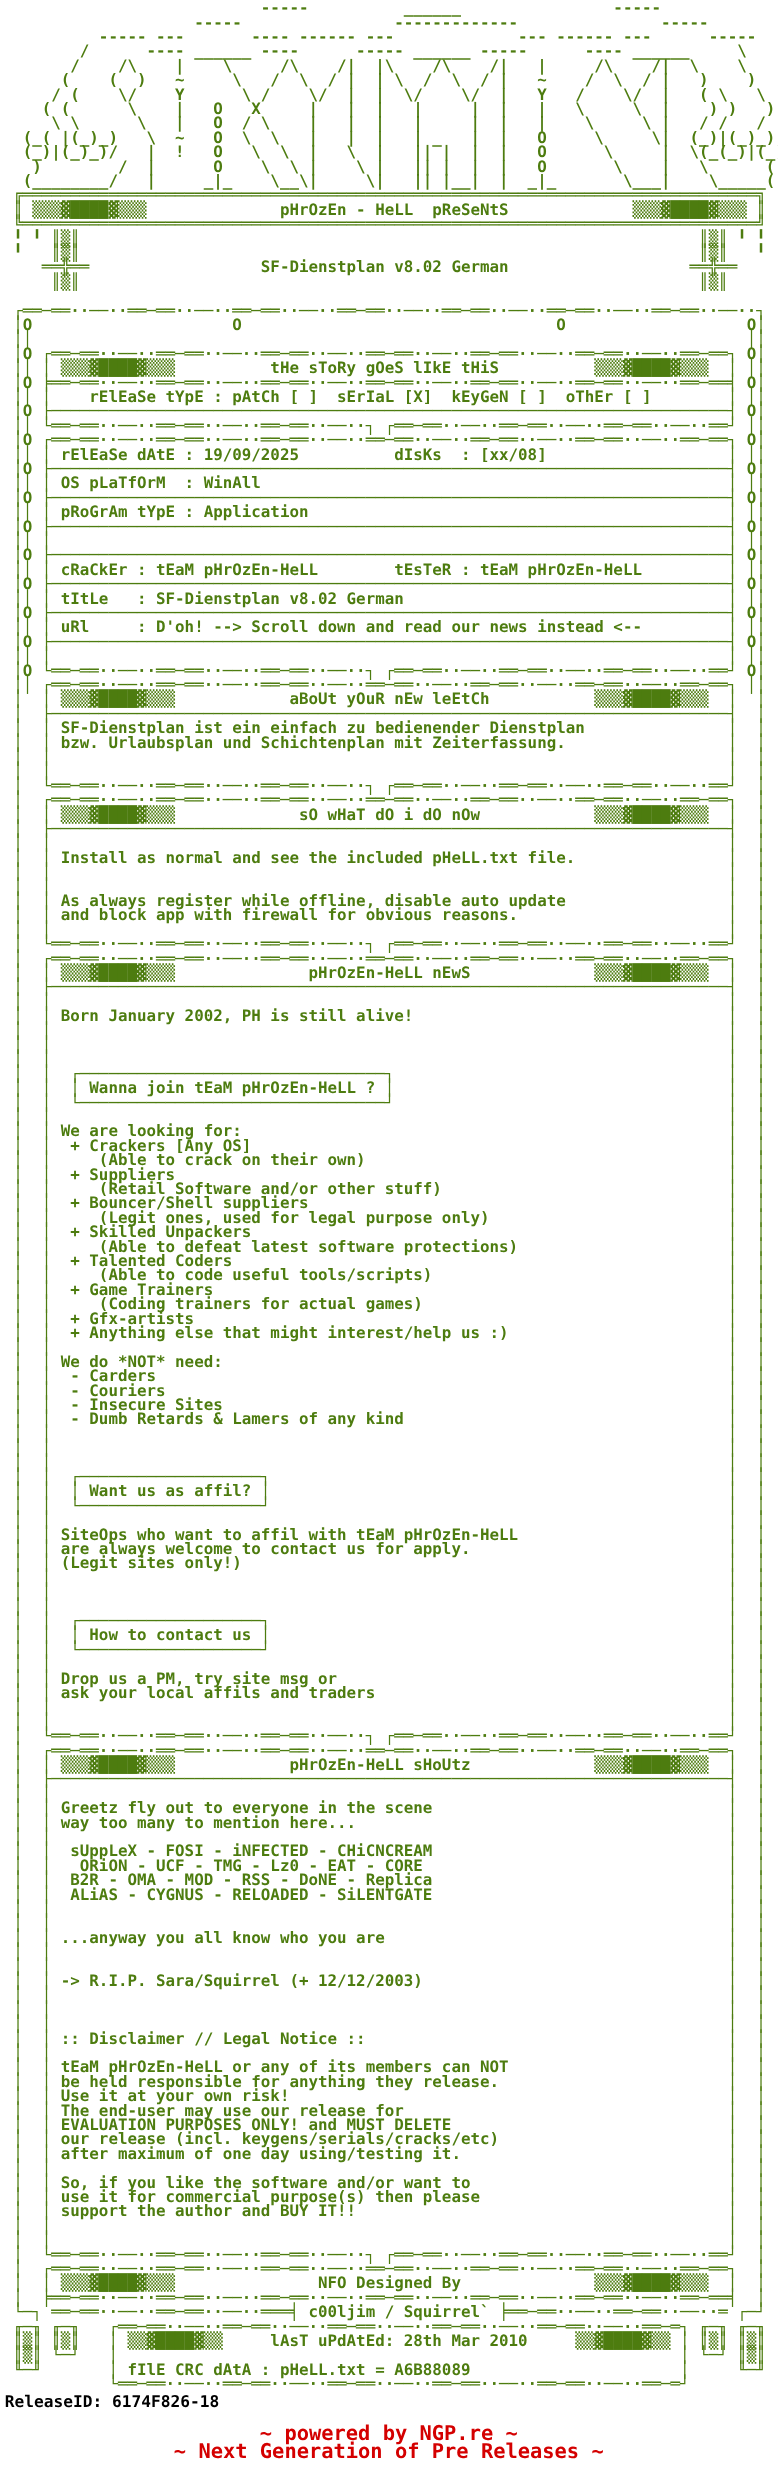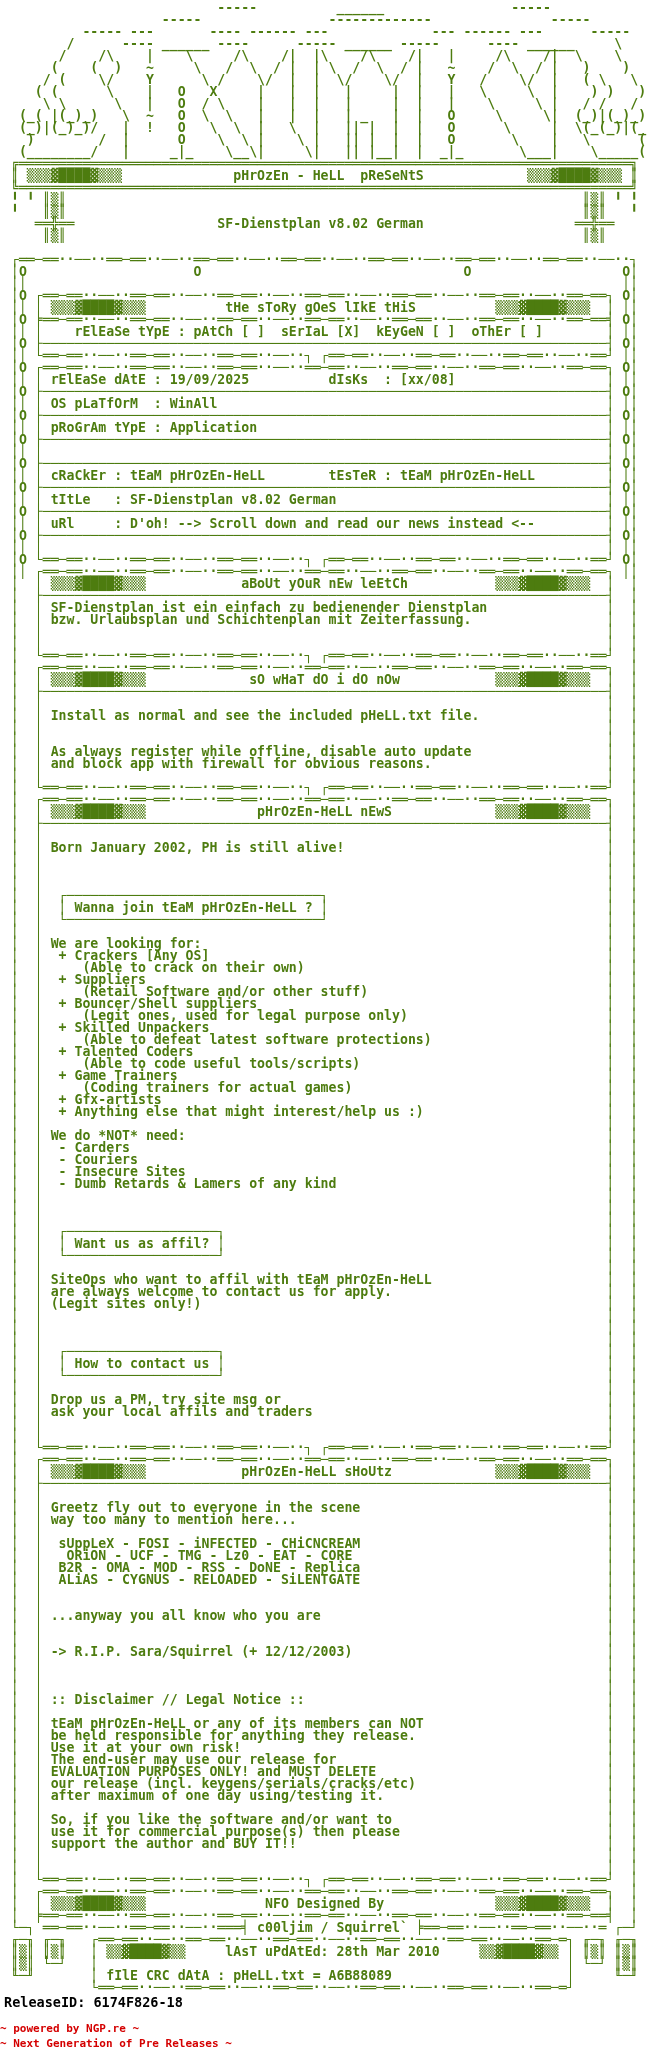--- a/index.html
+++ b/index.html
@@ -13,23 +13,23 @@
     font-weight:bold;
     font-size:13.2px;line-height:12px;
     white-space:pre;color:#4d7c0f;
   }
   .releaseid{
     padding:2px 0 0 4px;
     font-family:"DejaVu Sans Mono",monospace;
     font-weight:bold;font-size:13.5px;line-height:13px;color:#000;
   }
   .redfoot{
-    margin-top:12px;text-align:left;color:#d40000;
+    margin-top:12px;text-align:center;color:#d40000;
     font-family:"DejaVu Sans Mono",monospace;
-    font-weight:bold;font-size:11px;line-height:15px;
+    font-weight:bold;font-size:17px;line-height:15px;
   }
   .redfoot div{white-space:pre;}
 </style>
 </head>
 <body>
 
 <pre class="nfo">                           -----          ______                -----
                     -----                -------------               -----
           ----- ---       ---- ------ ---             --- ------ ---      -----
         /      ---- ______ ----      ----- ______ -----      ---- ______     \

